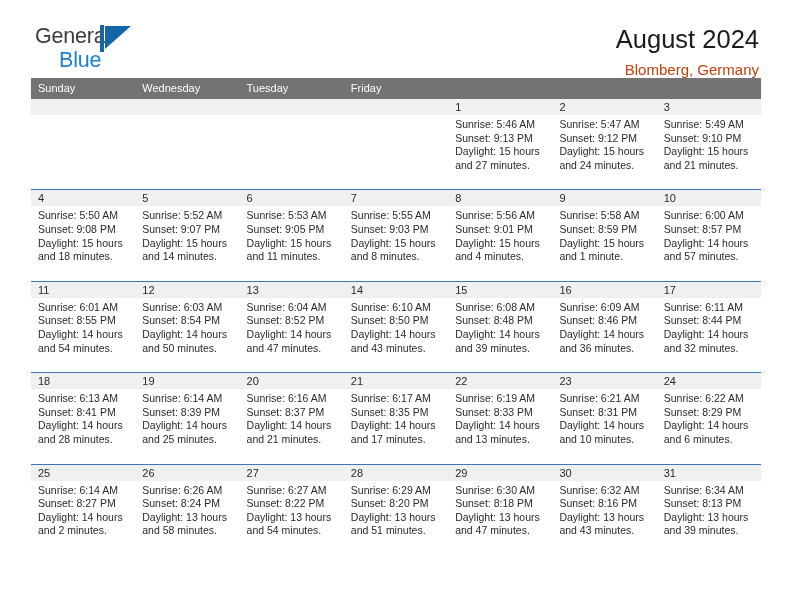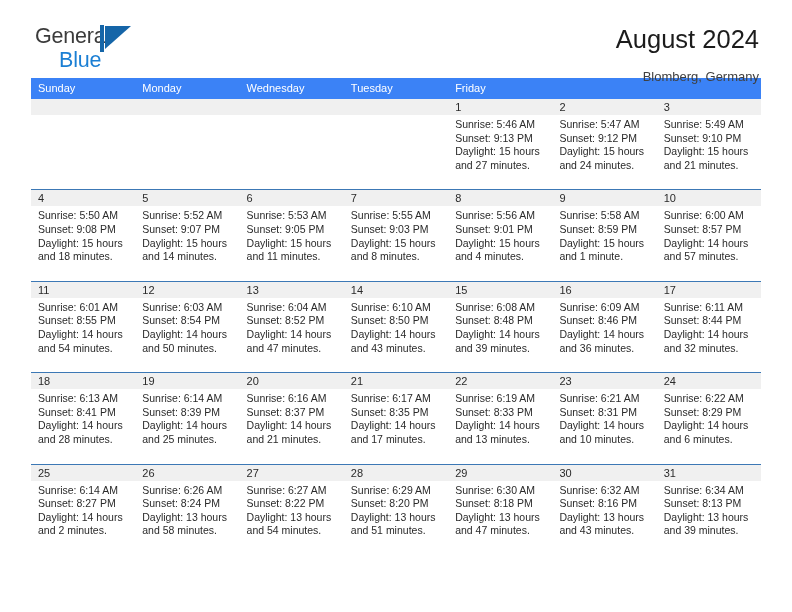--- a/index.html
+++ b/index.html
@@ -65,35 +65,35 @@
     text-align: right;
     padding-right: 2px;
   }
   .cal-title {
     font-size: 25.5px;
     color: #1c1c1c;
     line-height: 1.05;
     white-space: nowrap;
   }
   .cal-sub {
-    font-size: 13px;
-    color: #404040;
-    margin-top: 16px;
+    font-size: 15px;
+    color: #c2410c;
+    margin-top: 8px;
     white-space: nowrap;
   }
 
   
   .calendar {
     width: 730px;
     margin-top: 2px;
   }
   .weekhead {
     display: grid;
     grid-template-columns: repeat(7, 1fr);
-    background: #3b82f6;
+    background: #737373;
     height: 21px;
   }
   .weekhead .wd {
     color: #ffffff;
     font-size: 11px;
     line-height: 21px;
     padding-left: 7px;
     white-space: nowrap;
   }
 
@@ -150,21 +150,20 @@
     <div class="title-block">
       <div class="cal-title">August 2024</div>
       <div class="cal-sub">Blomberg, Germany</div>
     </div>
 
   </div>
 
   <div class="calendar">
     <div class="weekhead" id="weekhead">
         <div class="wd">Sunday</div>
-        <div class="wd">Monday</div>
         <div class="wd">Wednesday</div>
         <div class="wd">Tuesday</div>
         <div class="wd">Friday</div>
       </div>
     <div id="weeks-container">
         <div class="week">
           <div class="cell empty">
             <span class="datenum"></span>
           </div>
           <div class="cell empty">

